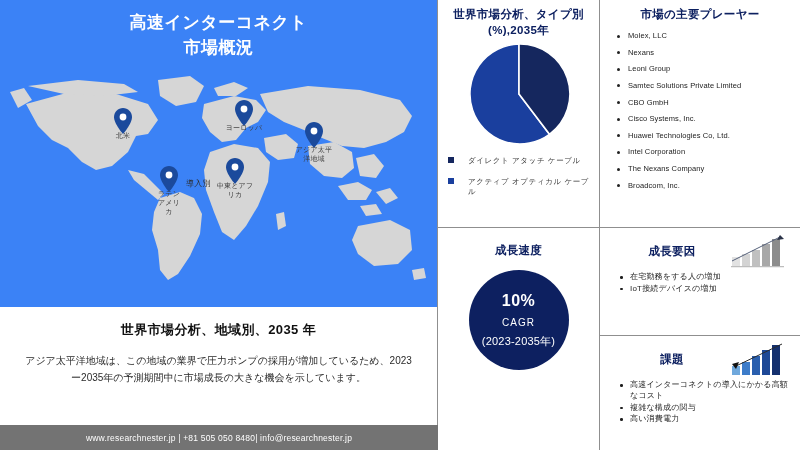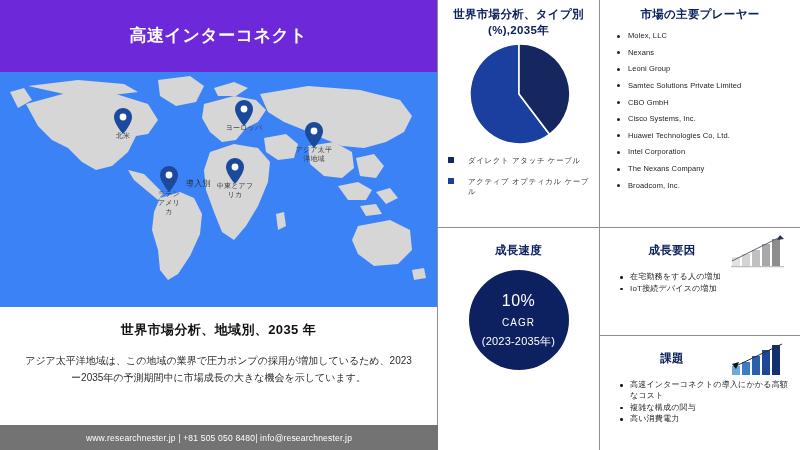--- a/index.html
+++ b/index.html
@@ -27,21 +27,21 @@
     position: relative;
     width: 438px;
     height: 450px;
     border-right: 1px solid #8f8f8f;
     display: flex;
     flex-direction: column;
   }
 
   .hero-header {
     height: 72px;
-    background: #6d28d9;
+    background: #3b82f6;
     color: #ffffff;
     display: flex;
     align-items: center;
     justify-content: center;
     text-align: center;
     flex: none;
   }
   .hero-header .hero-title {
     font-size: 17px;
     font-weight: bold;
@@ -211,32 +211,32 @@
     width: 100px; height: 100px;
     border-radius: 50%;
     background: #0d2060;
     color: #ffffff;
     display: flex;
     flex-direction: column;
     align-items: center;
     justify-content: center;
     margin-top: 12px;
   }
-  .cagr-value { font-size: 16px; font-weight: normal; letter-spacing: .5px; }
+  .cagr-value { font-size: 16px; font-weight: bold; letter-spacing: .5px; }
   .cagr-label { font-size: 10px; margin-top: 7px; letter-spacing: 1px; }
   .cagr-period { font-size: 11px; margin-top: 6px; letter-spacing: .2px; }
 
   
   .kv-head {
     display: flex;
     align-items: center;
     justify-content: space-between;
     padding: 0 6px;
   }
-  .kv-head .cell-title { flex: 1; font-family: Liberation Mono, monospace; }
+  .kv-head .cell-title { flex: 1; }
   .kv-icon { width: 56px; height: 34px; flex: none; }
 
   .kv-list {
     list-style: none;
     margin-top: 4px;
     padding-left: 22px;
   }
   .kv-list li {
     position: relative;
     font-size: 8px;
@@ -258,20 +258,21 @@
 </head>
 <body>
 
 <div id="infographic">
 
   <div class="left-col">
 
     <div class="hero-header">
       <div class="hero-title">
         <div>高速インターコネクト</div>
+        <div>市場概況</div>
       </div>
     </div>
 
     <div class="map-wrap">
       <svg class="map-svg" viewBox="0 0 424 230">
         <g fill="#d6d6d6">
 
           <path d="M18 30 L62 18 L108 20 L140 30 L150 46 L140 60 L128 62 L120 78 L104 92 L88 96 L74 88 L60 74 L44 66 L30 52 Z"></path>
           <path d="M20 12 L70 6 L116 10 L130 18 L96 22 L56 20 Z"></path>
           <path d="M2 18 L16 14 L24 26 L10 34 Z"></path>

